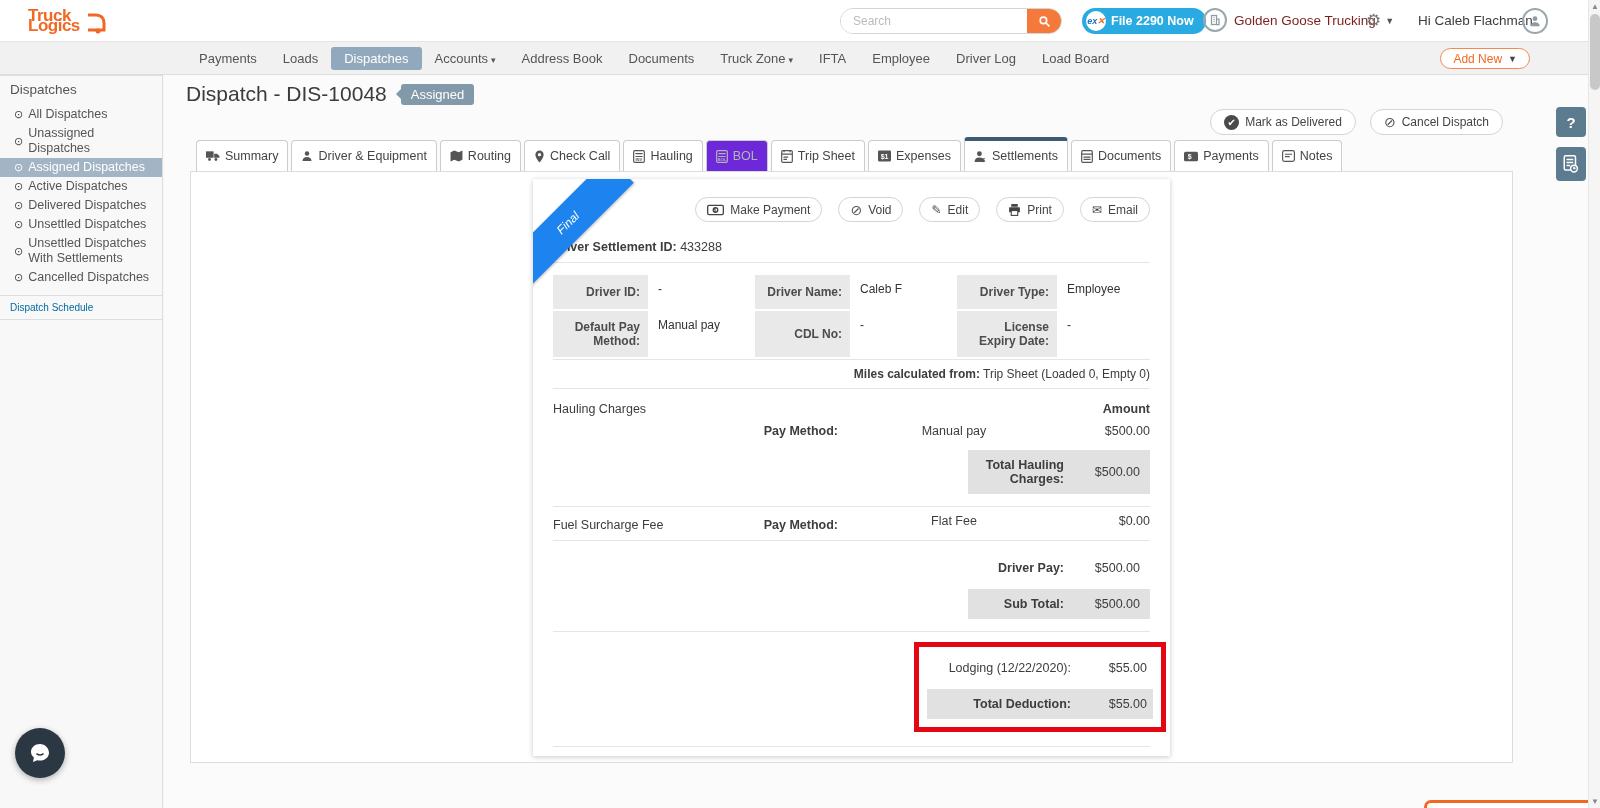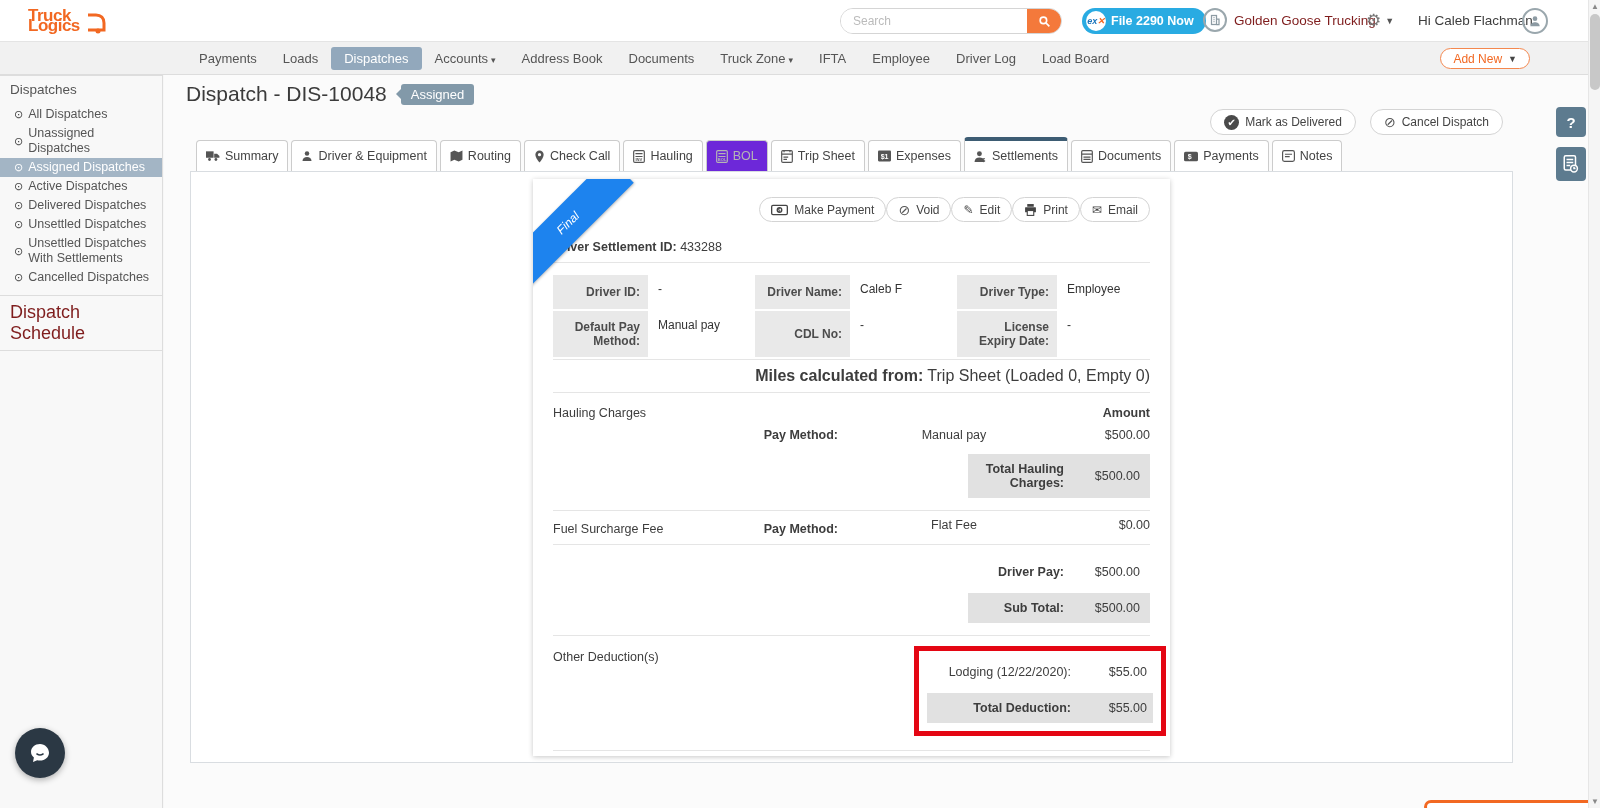--- a/index.html
+++ b/index.html
@@ -37,21 +37,21 @@
   .addnew .caret { color:#444; }
 
   
   .sidebar { position:absolute; top:75px; left:0; width:163px; bottom:0; background:#f8f8f8; border-right:1px solid #ddd; }
   .side-title { border-top:1px solid #ddd; padding:6px 10px; color:#555; font-size:13.5px; }
   .side-items { padding:2px 0 8px; }
   .side-item { display:flex; gap:5px; padding:2px 4px 2px 14px; color:#555; font-size:12.5px; line-height:15px; cursor:pointer; align-items:center; }
   .side-item .tgt { font-size:11px; color:#444; }
   .side-item.selected { background:#a3b5c5; color:#fff; }
   .side-item.selected .tgt { color:#fff; }
-  .side-sched { border-top:1px solid #ddd; border-bottom:1px solid #ddd; padding:6px 10px; color:#7f1d1d; font-size:18px; cursor:pointer; }
+  .side-sched { border-top:1px solid #ddd; border-bottom:1px solid #ddd; padding:6px 10px; color:#0369a1; font-size:10px; cursor:pointer; }
 
   
   .main { position:absolute; top:75px; left:164px; right:12px; bottom:0; background:#fbfbfb; }
   .page-title-row { position:absolute; left:22px; top:7px; display:flex; align-items:center; gap:14px; }
   .page-title { font-size:21px; color:#3b3b3b; }
   .badge { position:relative; background:#8299a9; color:#fff; font-size:13px; padding:3px 10px; border-radius:3px; }
   .badge::before { content:""; position:absolute; left:-5px; top:50%; margin-top:-5px; border-top:5px solid transparent; border-bottom:5px solid transparent; border-right:5px solid #8299a9; }
   .hdr-actions { position:absolute; right:85px; top:34px; display:flex; gap:14px; }
   .pill-btn { height:26px; background:#fff; border:1px solid #d4d4d4; border-radius:13px; display:flex; align-items:center; gap:6px; padding:0 13px; font-size:12px; color:#444; cursor:pointer; font-family:"Liberation Sans",sans-serif; }
   .chk-circ { width:15px; height:15px; background:#4a4a4a; border-radius:50%; color:#fff; font-size:10px; display:flex; align-items:center; justify-content:center; }
@@ -64,29 +64,29 @@
   .tab.active { border-top:4px solid #3d5c73; height:34px; margin-top:-3px; position:relative; z-index:6; }
   .tab.disabled { background:#6d28d9; color:#b5b5b5; cursor:default; }
   .tab.disabled .ticon { color:#b5b5b5; }
 
   
   .panel { position:absolute; left:26px; top:96px; width:1323px; height:592px; background:#fff; border:1px solid #d9dde1; }
 
   
   .card { position:absolute; left:342px; top:7px; width:637px; height:577px; background:#fff; box-shadow:0 1px 5px rgba(0,0,0,0.22); overflow:hidden; padding:0 20px; }
   .ribbon { position:absolute; top:26px; left:-40px; width:150px; transform:rotate(-45deg); background:#1d83ee; color:#fff; text-align:center; padding:11px 0; font-size:12px; font-style:italic; box-shadow:0 1px 3px rgba(0,0,0,.3); }
-  .card-btns { display:flex; justify-content:flex-end; gap:0; margin-top:18px; }
+  .card-btns { display:flex; justify-content:flex-end; gap:16px; margin-top:18px; }
   .card-btns .pill-btn { height:25px; padding:0 11px; }
   .sid-row { margin-top:18px; padding-bottom:8px; border-bottom:1px solid #e5e5e5; font-size:12.5px; color:#3d3d3d; }
   .sid-row b { font-weight:bold; }
   .info-grid { display:grid; grid-template-columns:95px 103px 95px 103px 100px 100px; gap:2px; margin-top:12px; font-size:12px; }
   .ig-label { background:#e9e9e9; color:#4c4c4c; font-weight:bold; text-align:right; padding:6px 8px; display:flex; align-items:center; justify-content:flex-end; }
   .ig-val { background:#fff; padding:6px 8px; color:#333; display:flex; align-items:flex-start; padding-top:7px; }
   .r1 { min-height:34px; } .r2 { min-height:46px; }
-  .miles-row { border-top:1px solid #e5e5e5; margin-top:2px; padding:7px 0; text-align:right; font-size:16px; color:#3d3d3d; border-bottom:1px solid #e5e5e5; }
+  .miles-row { border-top:1px solid #e5e5e5; margin-top:2px; padding:7px 0; text-align:right; font-size:12px; color:#3d3d3d; border-bottom:1px solid #e5e5e5; }
   .sec-head { display:flex; justify-content:space-between; margin-top:13px; font-size:12.5px; color:#3d3d3d; }
   .sec-head .amt-h { font-weight:bold; }
   .pay-row { display:flex; margin-top:8px; font-size:12.5px; color:#3d3d3d; }
   .pay-row .c1 { width:170px; }
   .pay-row .c2 { width:115px; text-align:right; font-weight:bold; }
   .pay-row .c3 { flex:1; text-align:center; }
   .pay-row .c4 { width:80px; text-align:right; }
   .tot-row { width:182px; margin-left:auto; display:flex; align-items:center; padding:8px 10px; font-size:12.5px; color:#3d3d3d; margin-top:12px; }
   .tot-row .lbl { flex:1; text-align:right; font-weight:bold; padding-right:14px; }
   .tot-row .amt { width:62px; text-align:right; }
@@ -452,21 +452,20 @@
         <span class="lbl">Driver Pay:</span>
         <span class="amt">$500.00</span>
       </div>
       <div class="tot-row gray" style="margin-top:6px;">
         <span class="lbl">Sub Total:</span>
         <span class="amt">$500.00</span>
       </div>
 
       <div class="divider"></div>
       <div class="ded-sec">
-        <div class="ded-title">Other Deduction(s)</div>
         <div class="red-box">
           <div class="tot-row" style="margin-top:2px;">
             <span class="lbl" style="font-weight:normal;">Lodging (12/22/2020):</span>
             <span class="amt">$55.00</span>
           </div>
           <div class="tot-row gray">
             <span class="lbl">Total Deduction:</span>
             <span class="amt">$55.00</span>
           </div>
         </div>

